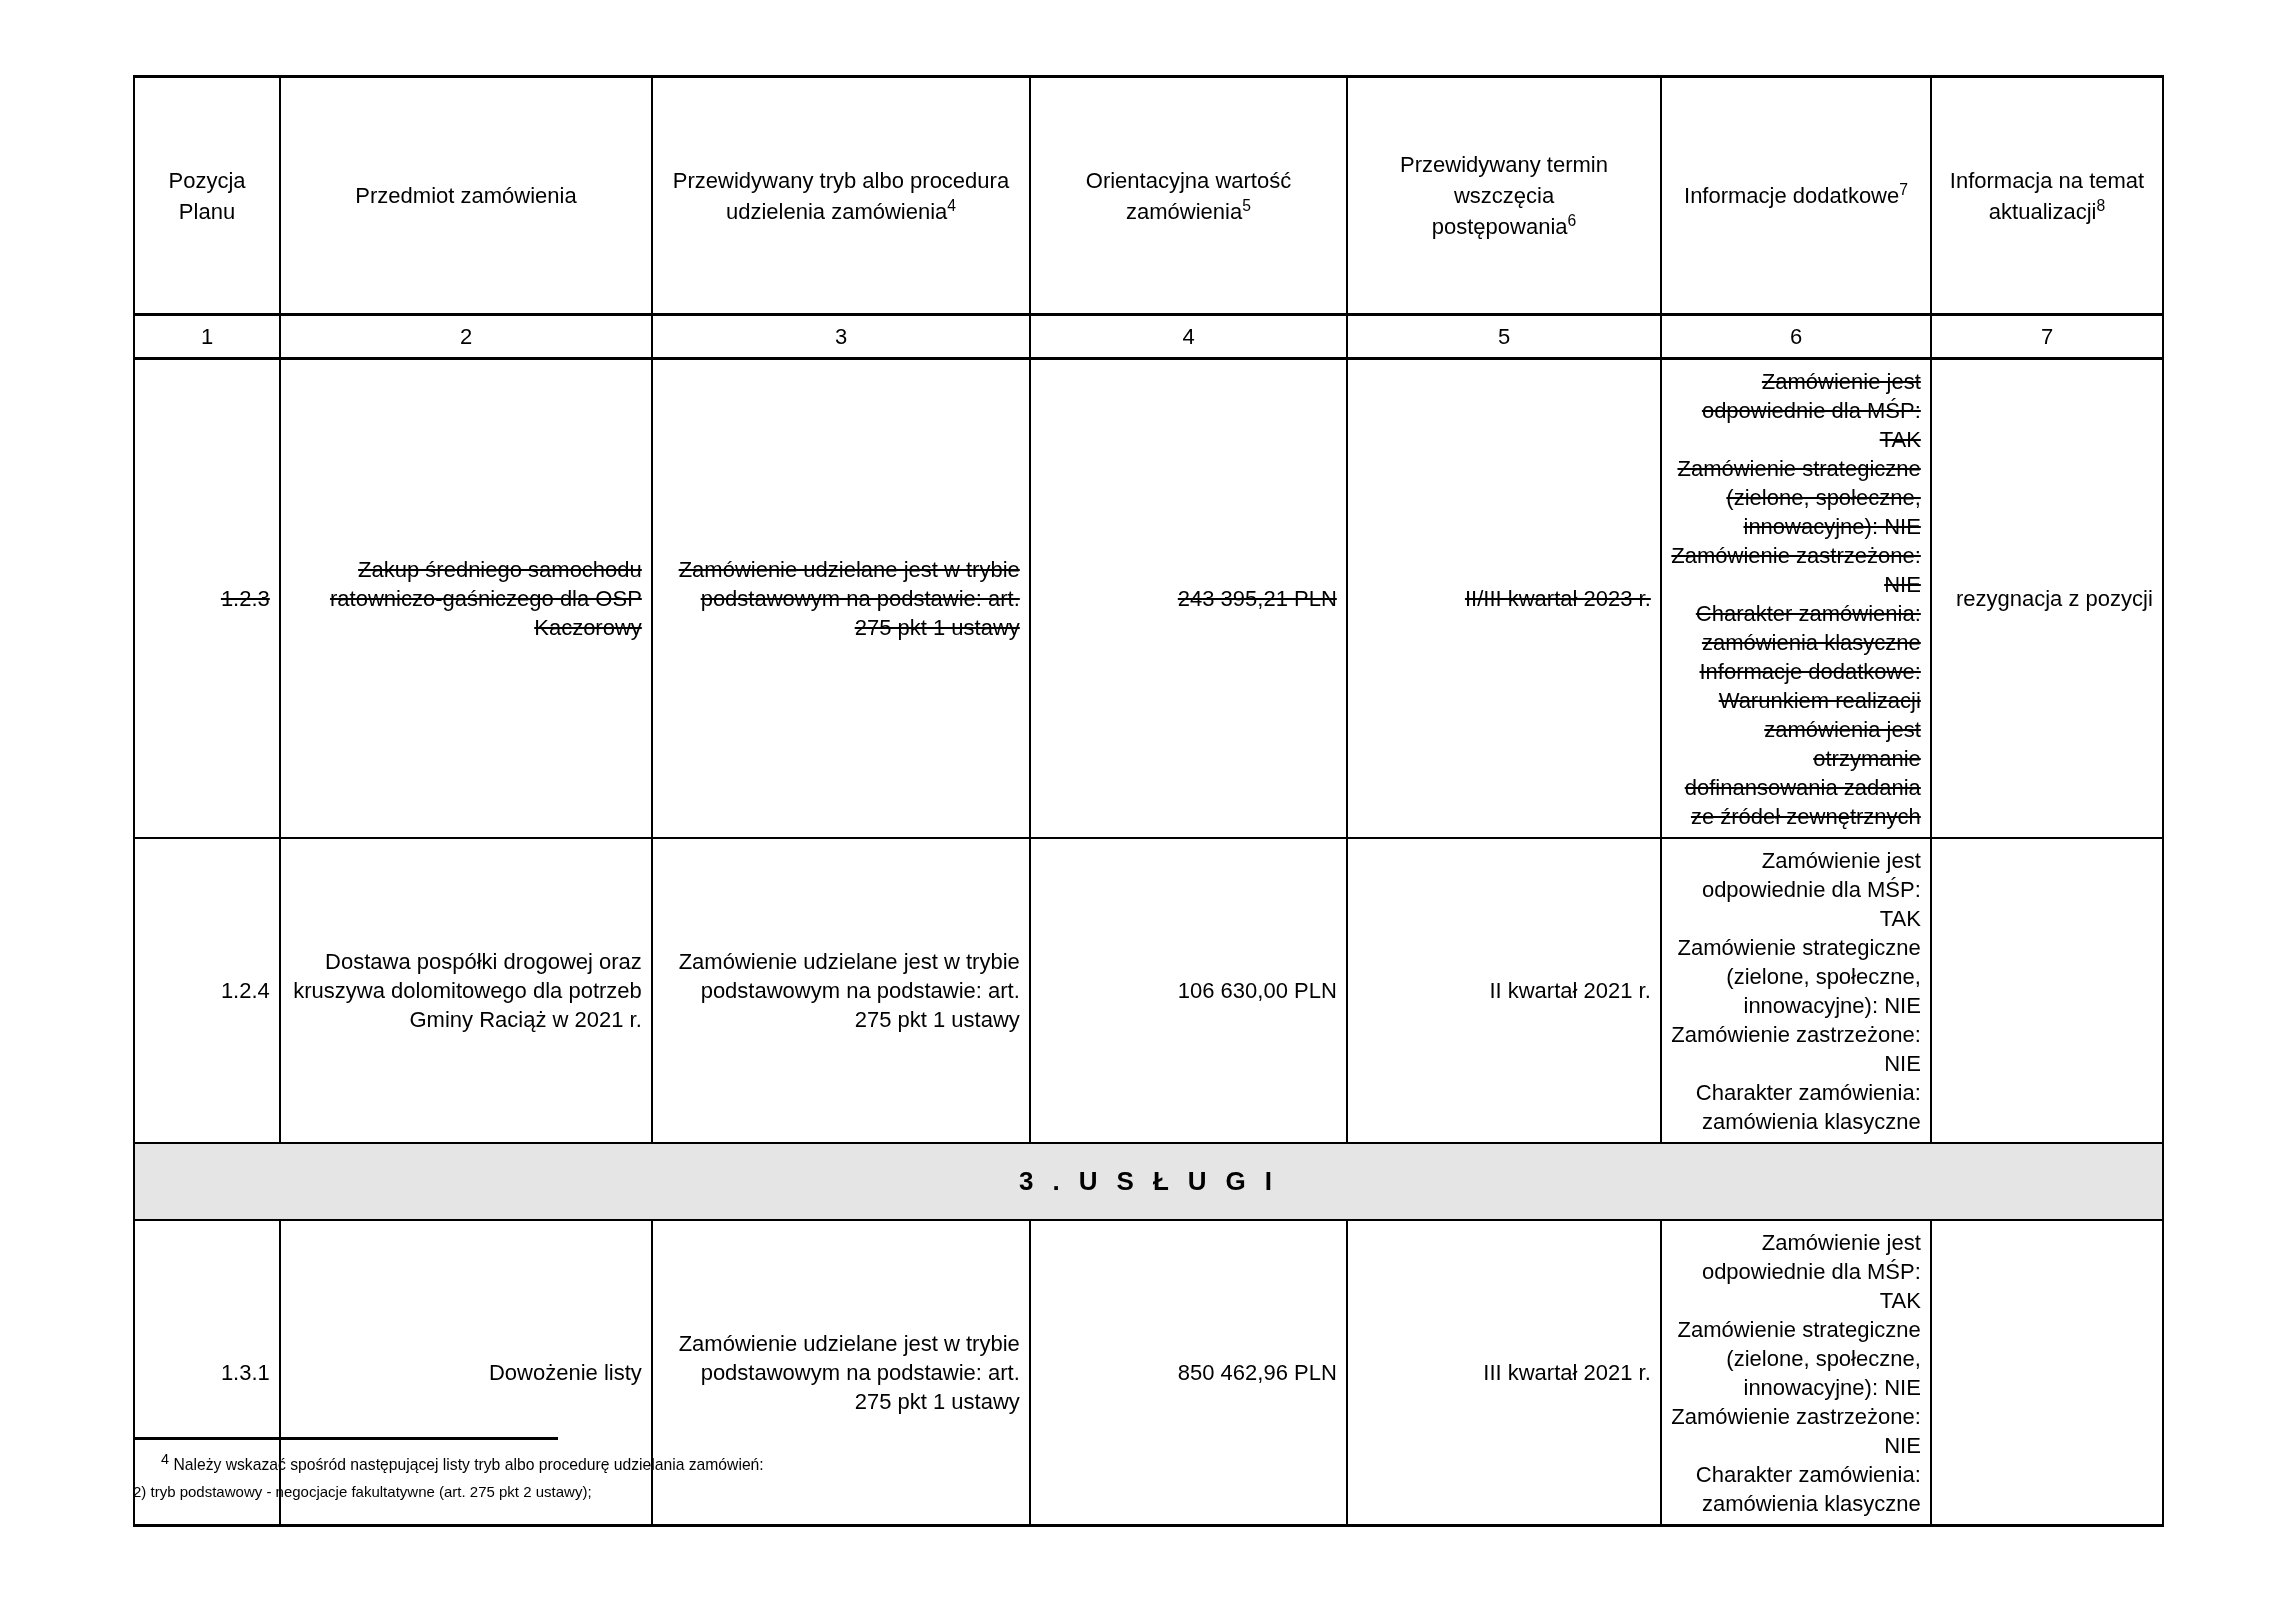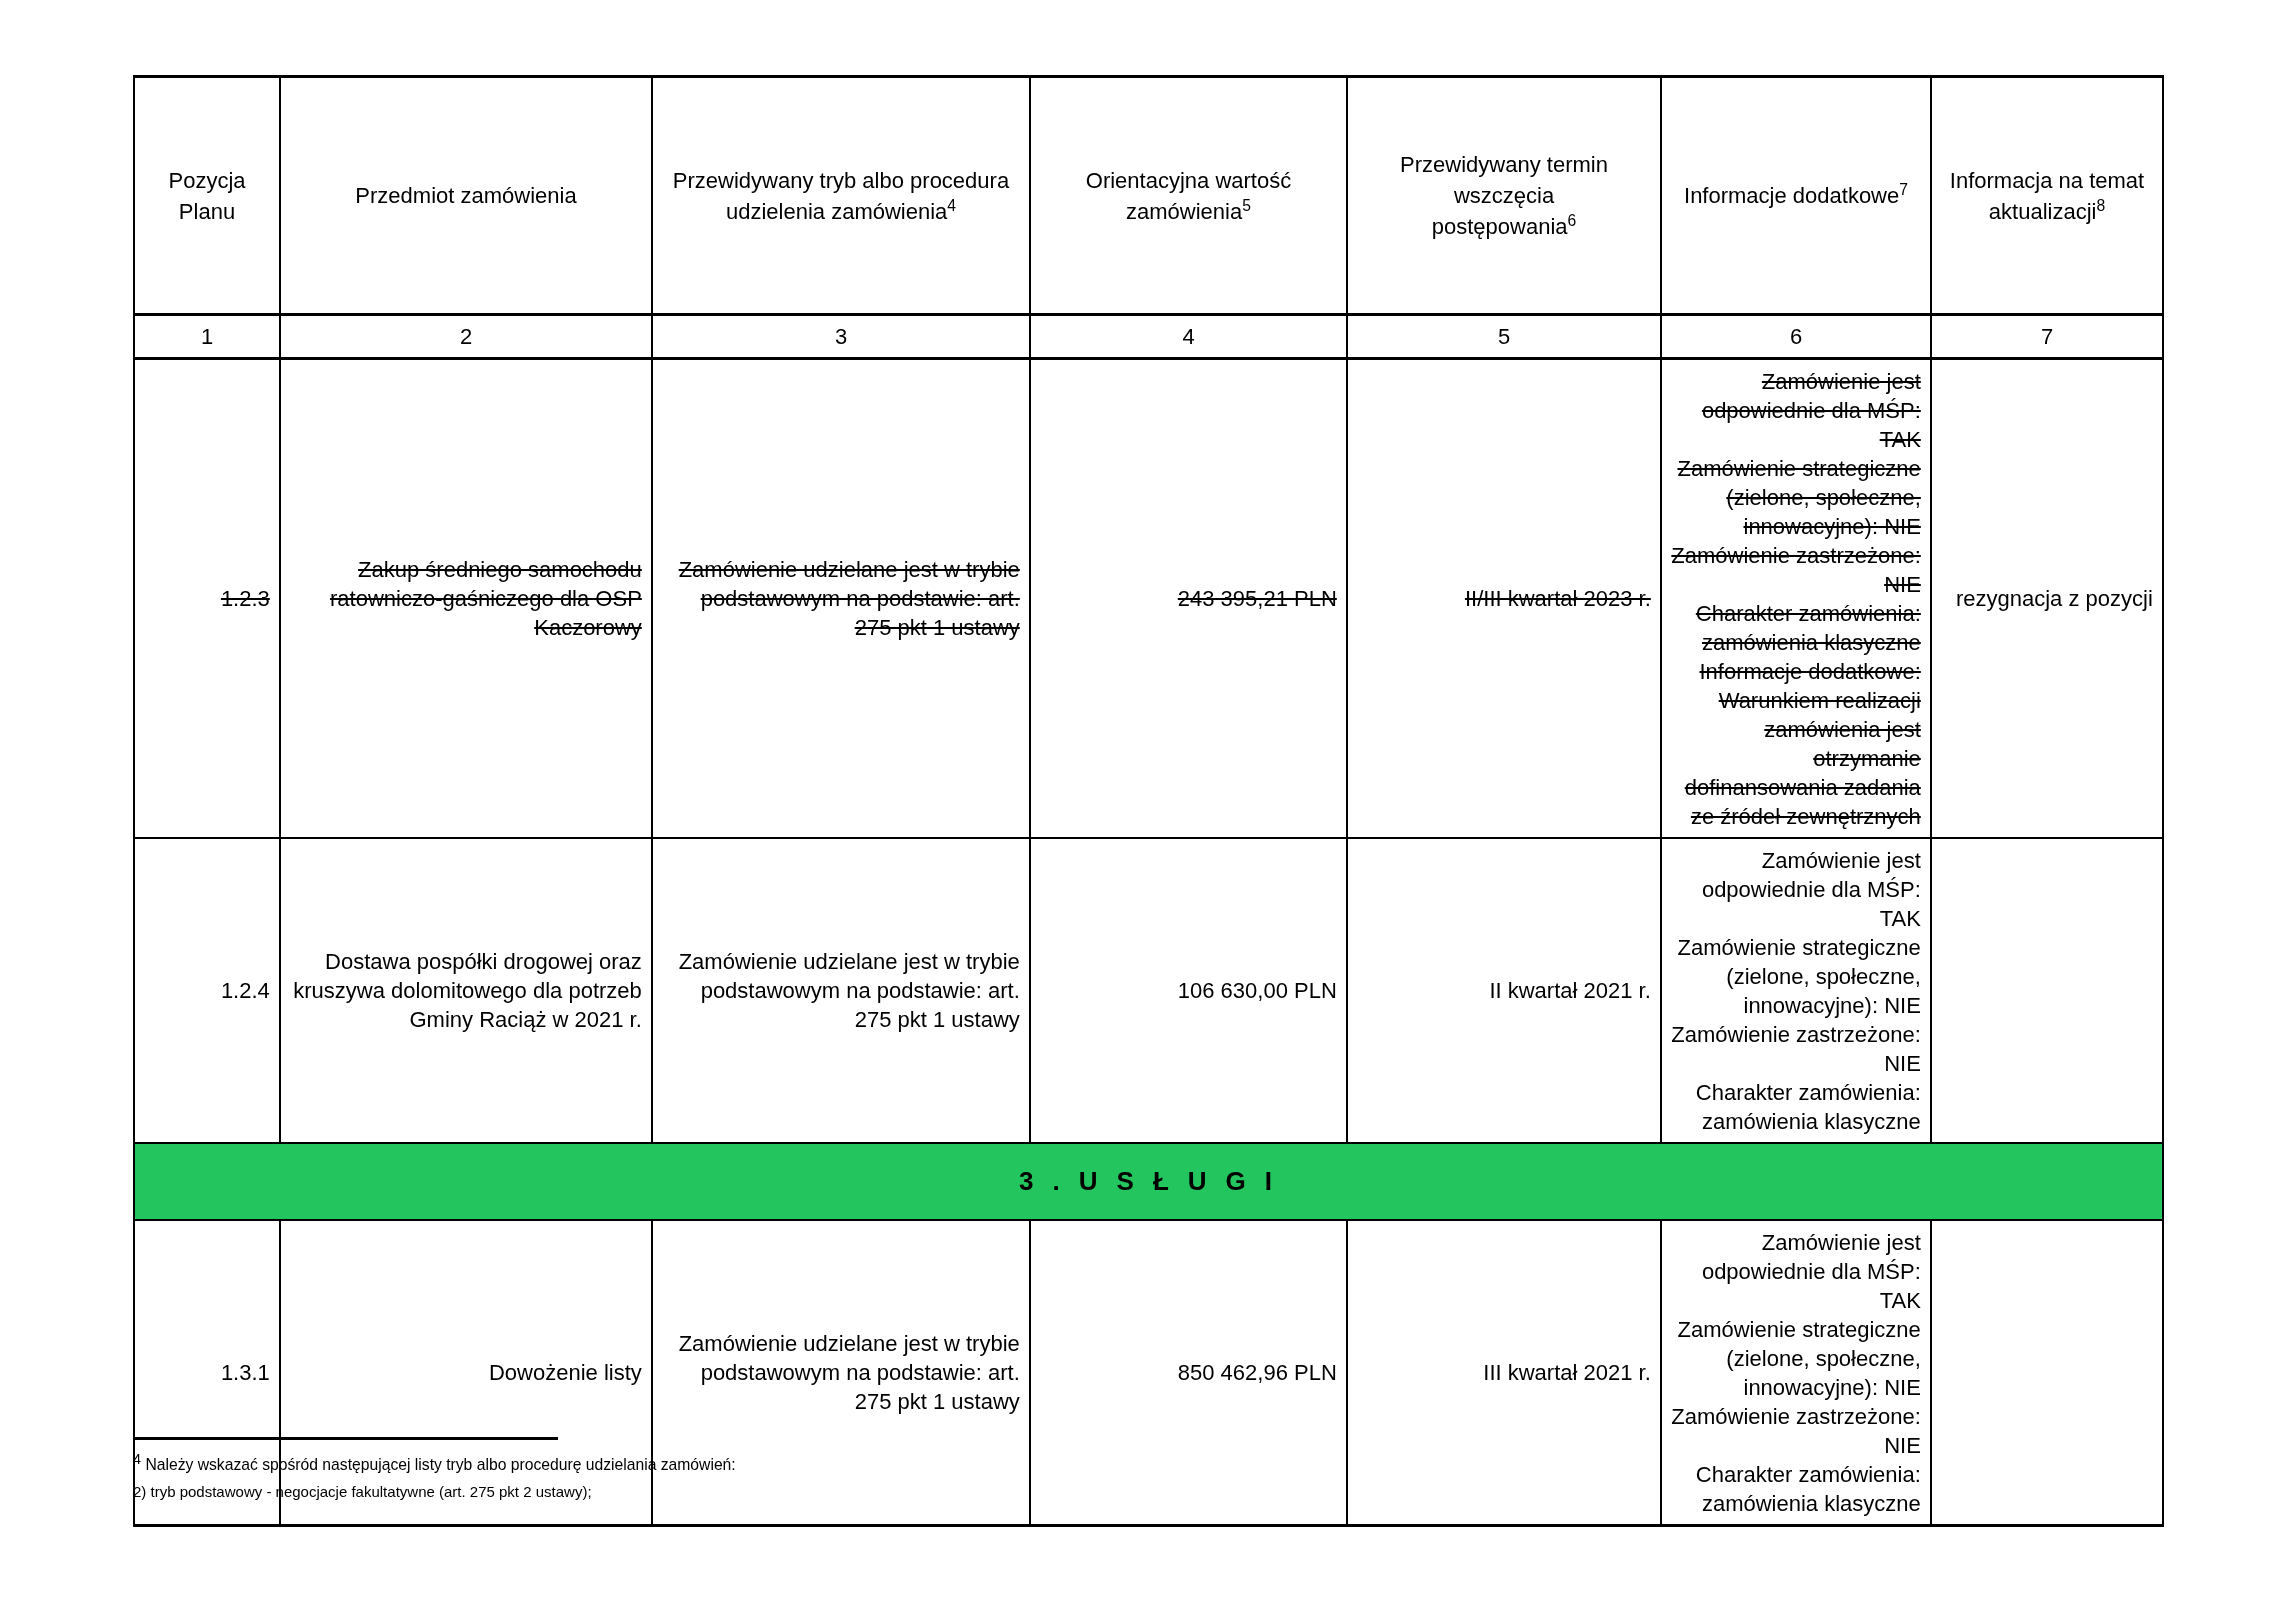--- a/index.html
+++ b/index.html
@@ -42,21 +42,21 @@
   tr.row-nums td {
     text-align: center;
     border-bottom-width: 3.9px;
     padding: 2.6px;
   }
   tr.row-d1 { height: 407px; }
   tr.row-d2 { height: 279px; }
   tr.row-d3 { height: 254px; }
   tr.row-band { height: 77px; }
   tr.row-band td {
-    background: #22c55e;
+    background: #e5e5e5;
     text-align: center;
     font-weight: bold;
     font-size: 26px;
     letter-spacing: 5.9px;
     border-top-width: 2.6px;
     border-bottom-width: 2.6px;
   }
   td.cell-pos { padding-left: 10.5px; }
   .pre { white-space: pre-line; }
   .struck { text-decoration: line-through; text-decoration-thickness: 2px; }
@@ -67,21 +67,21 @@
   .fn-intro {
     margin-top: 14.4px;
     font-size: 15.7px;
     line-height: 19.6px;
   }
   .fn-intro sup { font-size: 14.4px; }
   .fn-item {
     font-size: 15px;
     line-height: 20.6px;
   }
-  .fn-intro { margin-bottom: 7.9px; }
+  .fn-intro { margin-bottom: 7.9px; margin-left: 28px; }
 </style>
 </head>
 <body>
 
 <div class="page">
 
   <table class="plan-table">
     <colgroup>
       <col style="width:146px">
       <col style="width:372px">

